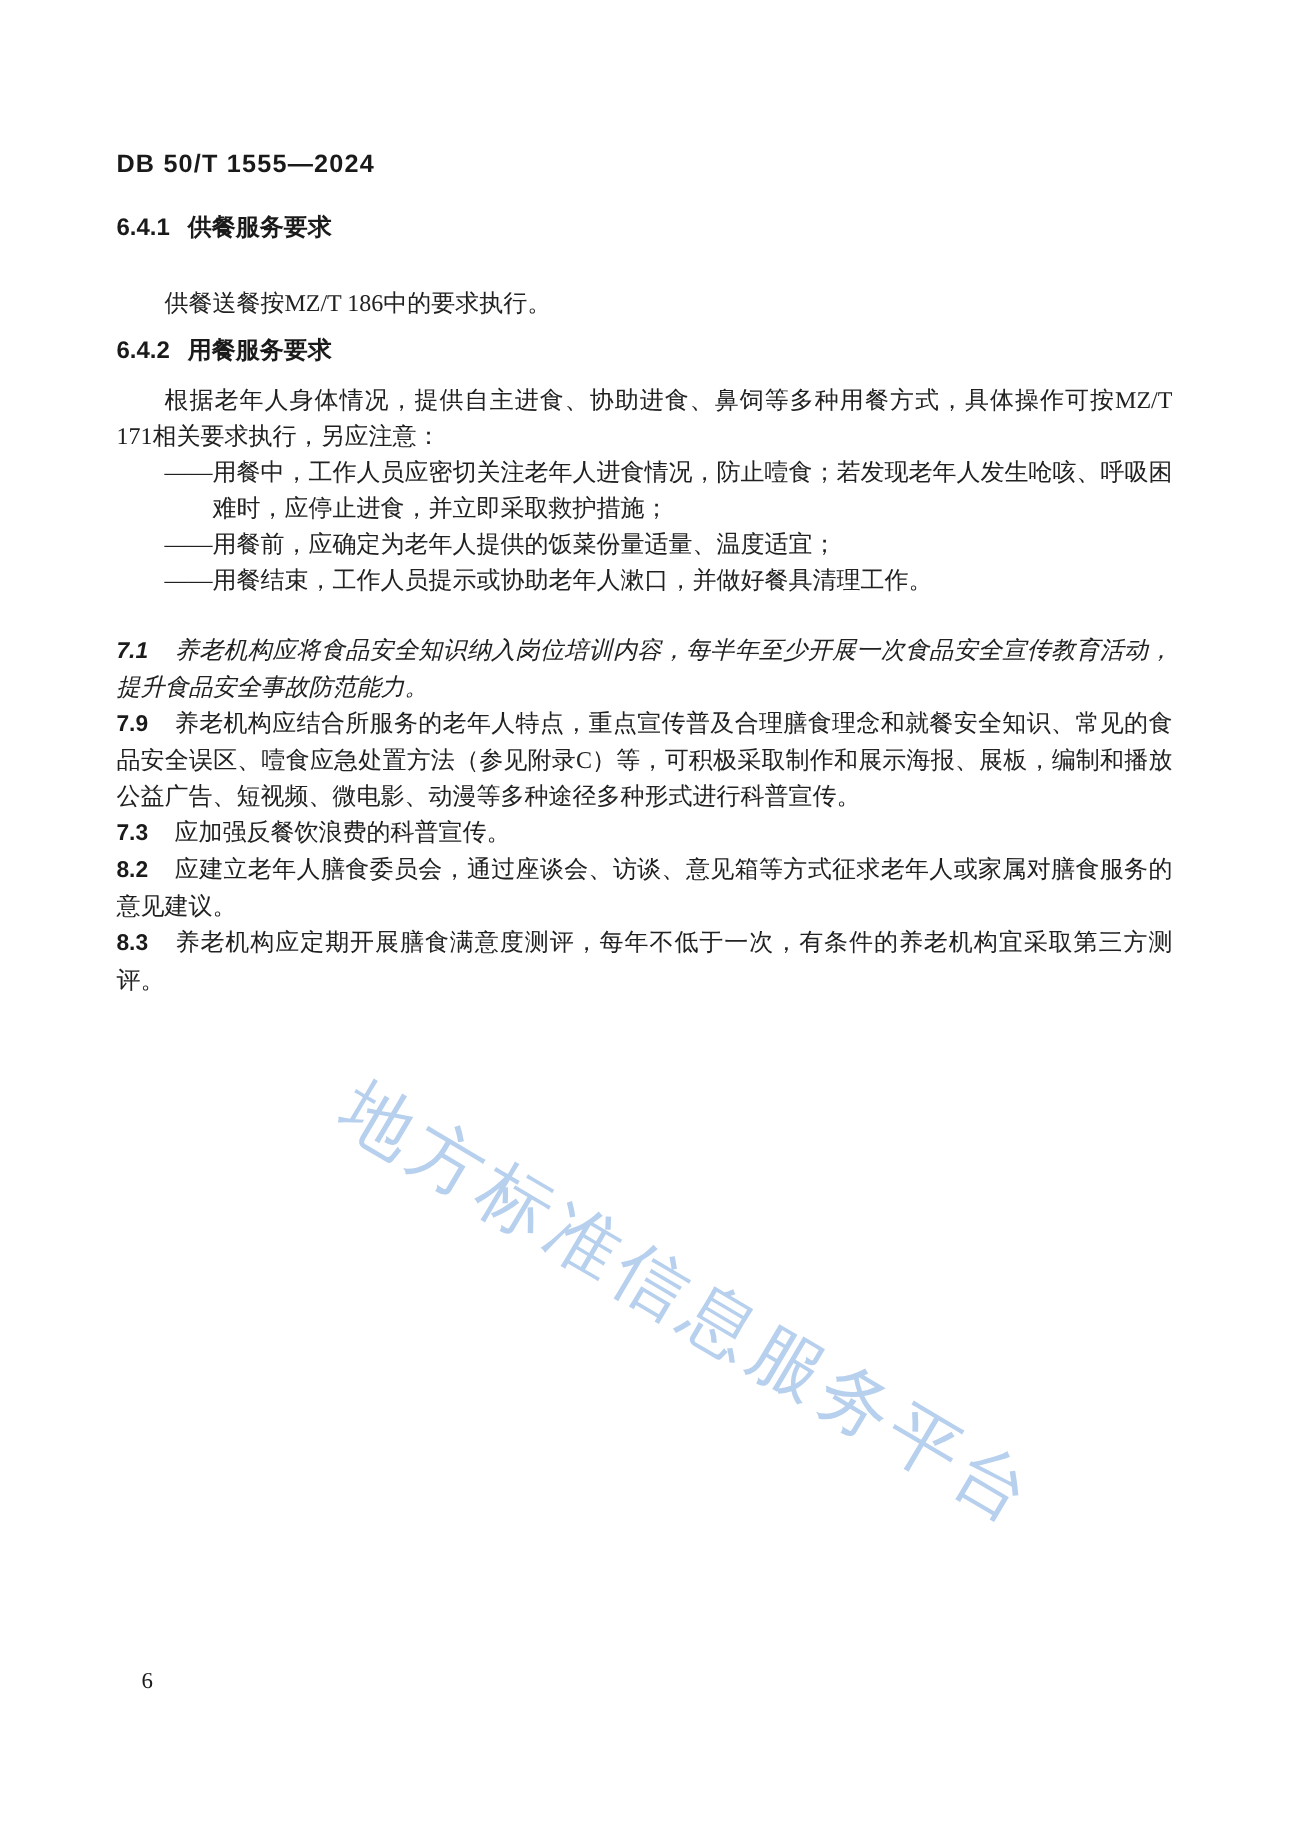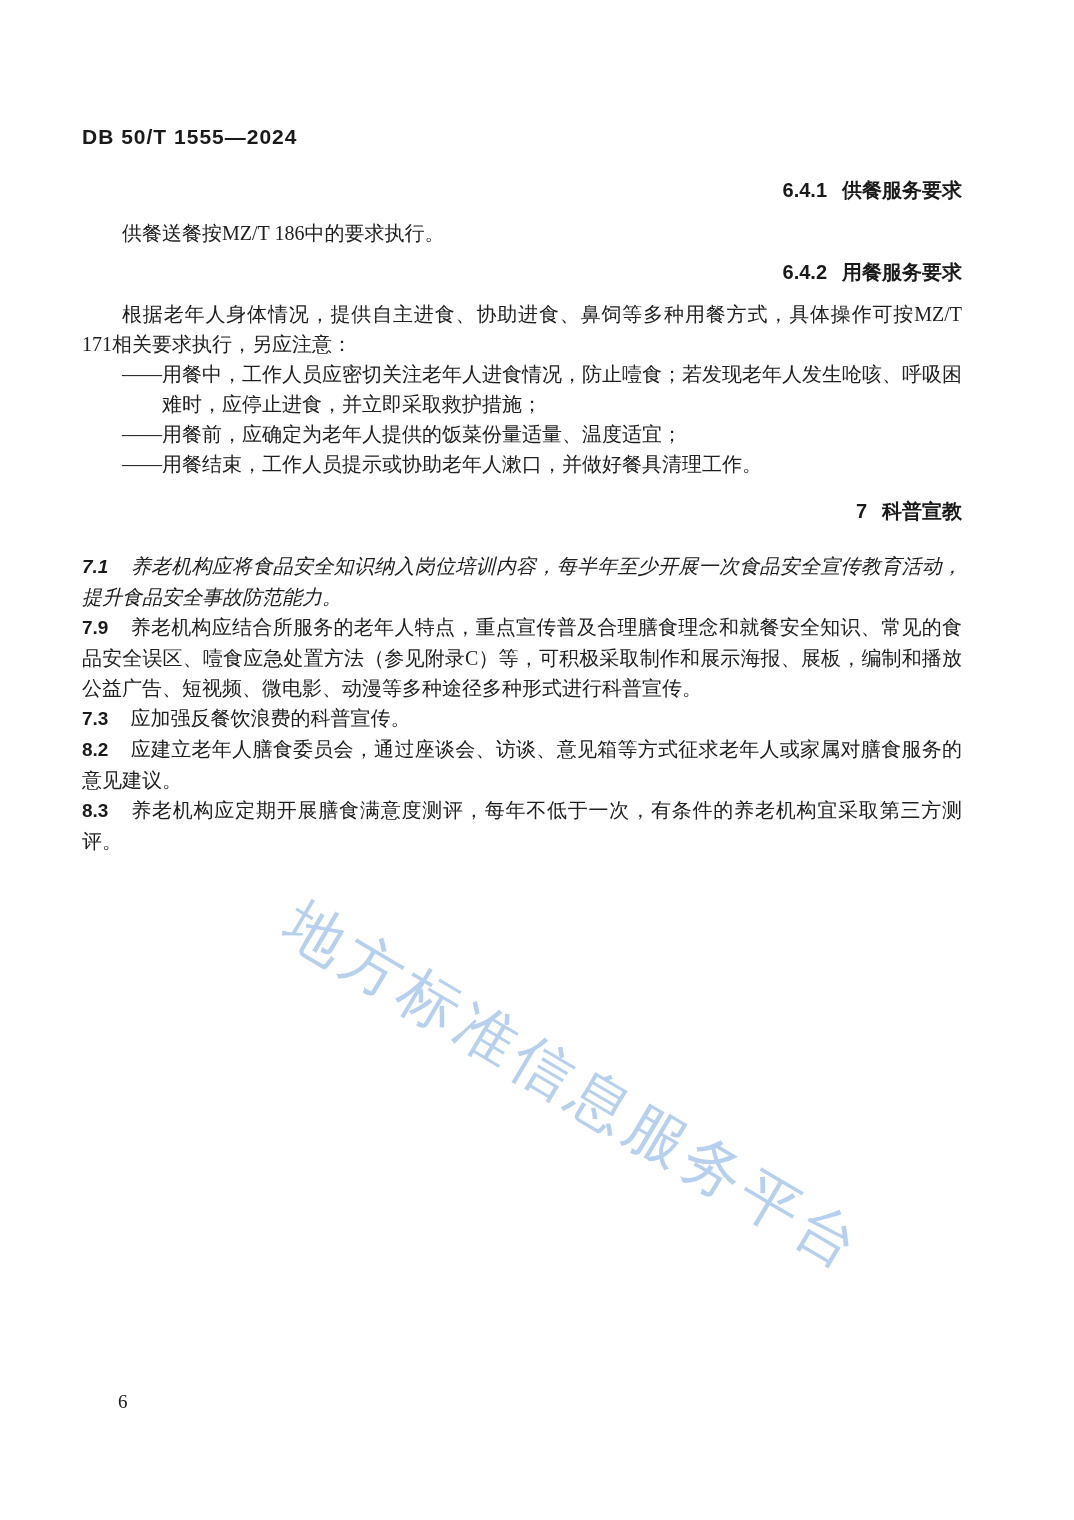--- a/index.html
+++ b/index.html
@@ -25,21 +25,21 @@
     font-size: 60px;
     letter-spacing: 6px;
     white-space: nowrap;
     color: #b7d0ee;
     font-family: "Liberation Serif", "DejaVu Serif", serif;
     user-select: none;
   }
 
   .content {
     position: absolute;
-    left: 82px;
+    left: 97px;
     top: 0;
     width: 880px;
     z-index: 1;
   }
 
   .doc-code {
     margin-top: 124px;
     line-height: 26px;
     font-size: 21px;
     font-weight: 600;
@@ -47,21 +47,20 @@
     font-family: "Liberation Sans", "DejaVu Sans", sans-serif;
     color: #1a1a1a;
   }
 
   .sec {
     font-family: "Liberation Sans", "DejaVu Sans", sans-serif;
     font-weight: 700;
     font-size: 20px;
     line-height: 24px;
     color: #1a1a1a;
-    text-align: right;
   }
   .sec .hnum { margin-right: 15px; }
 
   .para, .clause, .list-item {
     font-size: 20px;
     line-height: 30px;
     text-align: justify;
     margin: 0;
   }
   .indent { text-indent: 40px; }
@@ -74,21 +73,21 @@
   .clause .cnum {
     font-family: "Liberation Sans", "DejaVu Sans", sans-serif;
     font-weight: 700;
     font-size: 19px;
     margin-right: 22px;
     color: #1a1a1a;
   }
 
   
   .mt-h641 { margin-top: 28px; }
-  .mt-p641 { margin-top: 16px; }
+  .mt-p641 { margin-top: 36px; }
   .mt-h642 { margin-top: 12px; }
   .mt-intro { margin-top: 15px; }
   .mt-h7 { margin-top: 20px; }
   .mt-c71 { margin-top: 28px; font-style: italic; }
   .mt-h8 { margin-top: 22px; }
   .mt-c81 { margin-top: 29px; }
 
   .page-number {
     position: absolute;
     left: 118px;
@@ -120,23 +119,20 @@
     <div class="sec mt-h642">
       <span class="hnum">6.4.2</span><span class="htitle">用餐服务要求</span>
     </div>
 
     <p class="para indent mt-intro">根据老年人身体情况，提供自主进食、协助进食、鼻饲等多种用餐方式，具体操作可按MZ/T 171相关要求执行，另应注意：</p>
 
     <div class="list-item">——用餐中，工作人员应密切关注老年人进食情况，防止噎食；若发现老年人发生呛咳、呼吸困难时，应停止进食，并立即采取救护措施；</div>
     <div class="list-item">——用餐前，应确定为老年人提供的饭菜份量适量、温度适宜；</div>
     <div class="list-item">——用餐结束，工作人员提示或协助老年人漱口，并做好餐具清理工作。</div>
 
-    <div class="sec mt-h7">
-      <span class="hnum">7</span><span class="htitle">科普宣教</span>
-    </div>
 
     <p class="clause mt-c71">
       <span class="cnum">7.1</span><span class="ctext">养老机构应将食品安全知识纳入岗位培训内容，每半年至少开展一次食品安全宣传教育活动，提升食品安全事故防范能力。</span>
     </p>
     <p class="clause">
       <span class="cnum">7.9</span><span class="ctext">养老机构应结合所服务的老年人特点，重点宣传普及合理膳食理念和就餐安全知识、常见的食品安全误区、噎食应急处置方法（参见附录C）等，可积极采取制作和展示海报、展板，编制和播放公益广告、短视频、微电影、动漫等多种途径多种形式进行科普宣传。</span>
     </p>
     <p class="clause">
       <span class="cnum">7.3</span><span class="ctext">应加强反餐饮浪费的科普宣传。</span>
     </p>

